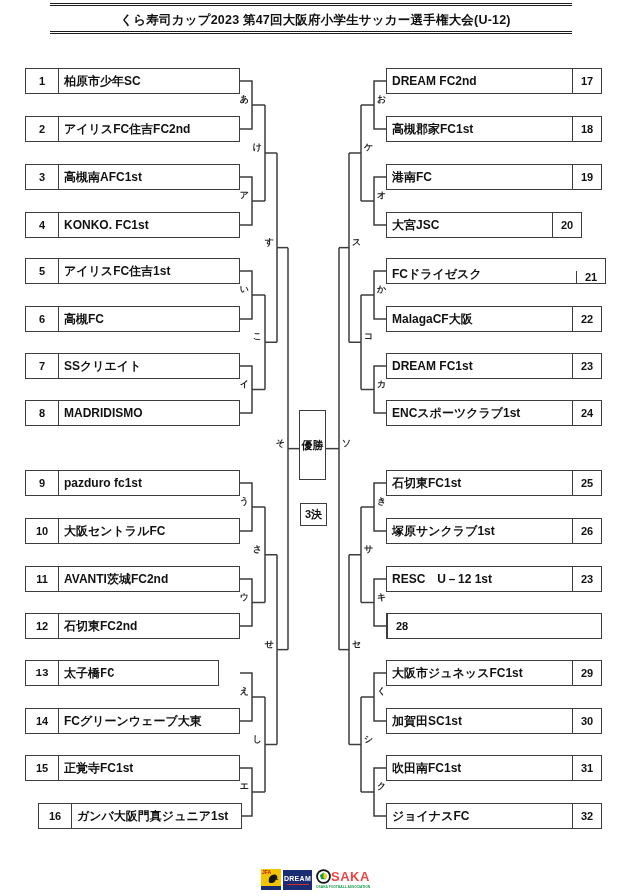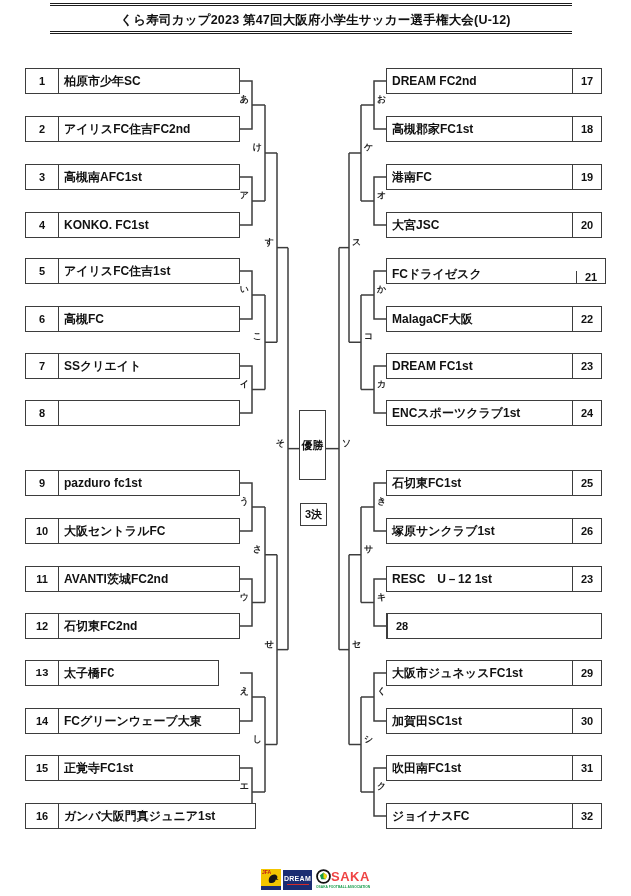--- a/index.html
+++ b/index.html
@@ -180,20 +180,21 @@
     <div class="tbox left" style="left: 25px; top: 306px; width: 215px;">
       <div class="num">6</div>
       <div class="nm">高槻FC</div>
     </div>
     <div class="tbox left" style="left: 25px; top: 353px; width: 215px;">
       <div class="num">7</div>
       <div class="nm">SSクリエイト</div>
     </div>
     <div class="tbox left" style="left: 25px; top: 400px; width: 215px;">
       <div class="num">8</div>
+      <div class="nm">MADRIDISMO</div>
     </div>
     <div class="tbox left" style="left: 25px; top: 470px; width: 215px;">
       <div class="num">9</div>
       <div class="nm">pazduro fc1st</div>
     </div>
     <div class="tbox left" style="left: 25px; top: 518px; width: 215px;">
       <div class="num">10</div>
       <div class="nm">大阪セントラルFC</div>
     </div>
     <div class="tbox left" style="left: 25px; top: 566px; width: 215px;">
@@ -209,21 +210,21 @@
       <div class="nm">太子橋FC</div>
     </div>
     <div class="tbox left" style="left: 25px; top: 708px; width: 215px;">
       <div class="num">14</div>
       <div class="nm">FCグリーンウェーブ大東</div>
     </div>
     <div class="tbox left" style="left: 25px; top: 755px; width: 215px;">
       <div class="num">15</div>
       <div class="nm">正覚寺FC1st</div>
     </div>
-    <div class="tbox left" style="left: 25px; top: 803px; width: 231px;">
+    <div class="tbox left" style="left: 38px; top: 803px; width: 204px;">
       <div class="num">16</div>
       <div class="nm">ガンバ大阪門真ジュニア1st</div>
     </div>
     <div class="jlabel" style="left: 249px; top: 104px;">あ</div>
     <div class="jlabel" style="left: 249px; top: 200px;">ア</div>
     <div class="jlabel" style="left: 249px; top: 294px;">い</div>
     <div class="jlabel" style="left: 249px; top: 388.5px;">イ</div>
     <div class="jlabel" style="left: 249px; top: 506px;">う</div>
     <div class="jlabel" style="left: 249px; top: 601.5px;">ウ</div>
     <div class="jlabel" style="left: 249px; top: 696px;">え</div>
@@ -240,21 +241,21 @@
       <div class="num">17</div>
     </div>
     <div class="tbox right" style="left: 386px; top: 116px; width: 216px;">
       <div class="nm">高槻郡家FC1st</div>
       <div class="num">18</div>
     </div>
     <div class="tbox right" style="left: 386px; top: 164px; width: 216px;">
       <div class="nm">港南FC</div>
       <div class="num">19</div>
     </div>
-    <div class="tbox right" style="left: 386px; top: 212px; width: 216px;">
+    <div class="tbox right" style="left: 386px; top: 212px; width: 196px;">
       <div class="nm">大宮JSC</div>
       <div class="num">20</div>
     </div>
     <div class="tbox right" style="left: 386px; top: 258px; width: 220px; align-items: flex-end;">
       <div class="nm">FCドライゼスク</div>
       <div class="num">21</div>
     </div>
     <div class="tbox right" style="left: 386px; top: 306px; width: 216px;">
       <div class="nm">MalagaCF大阪</div>
       <div class="num">22</div>

